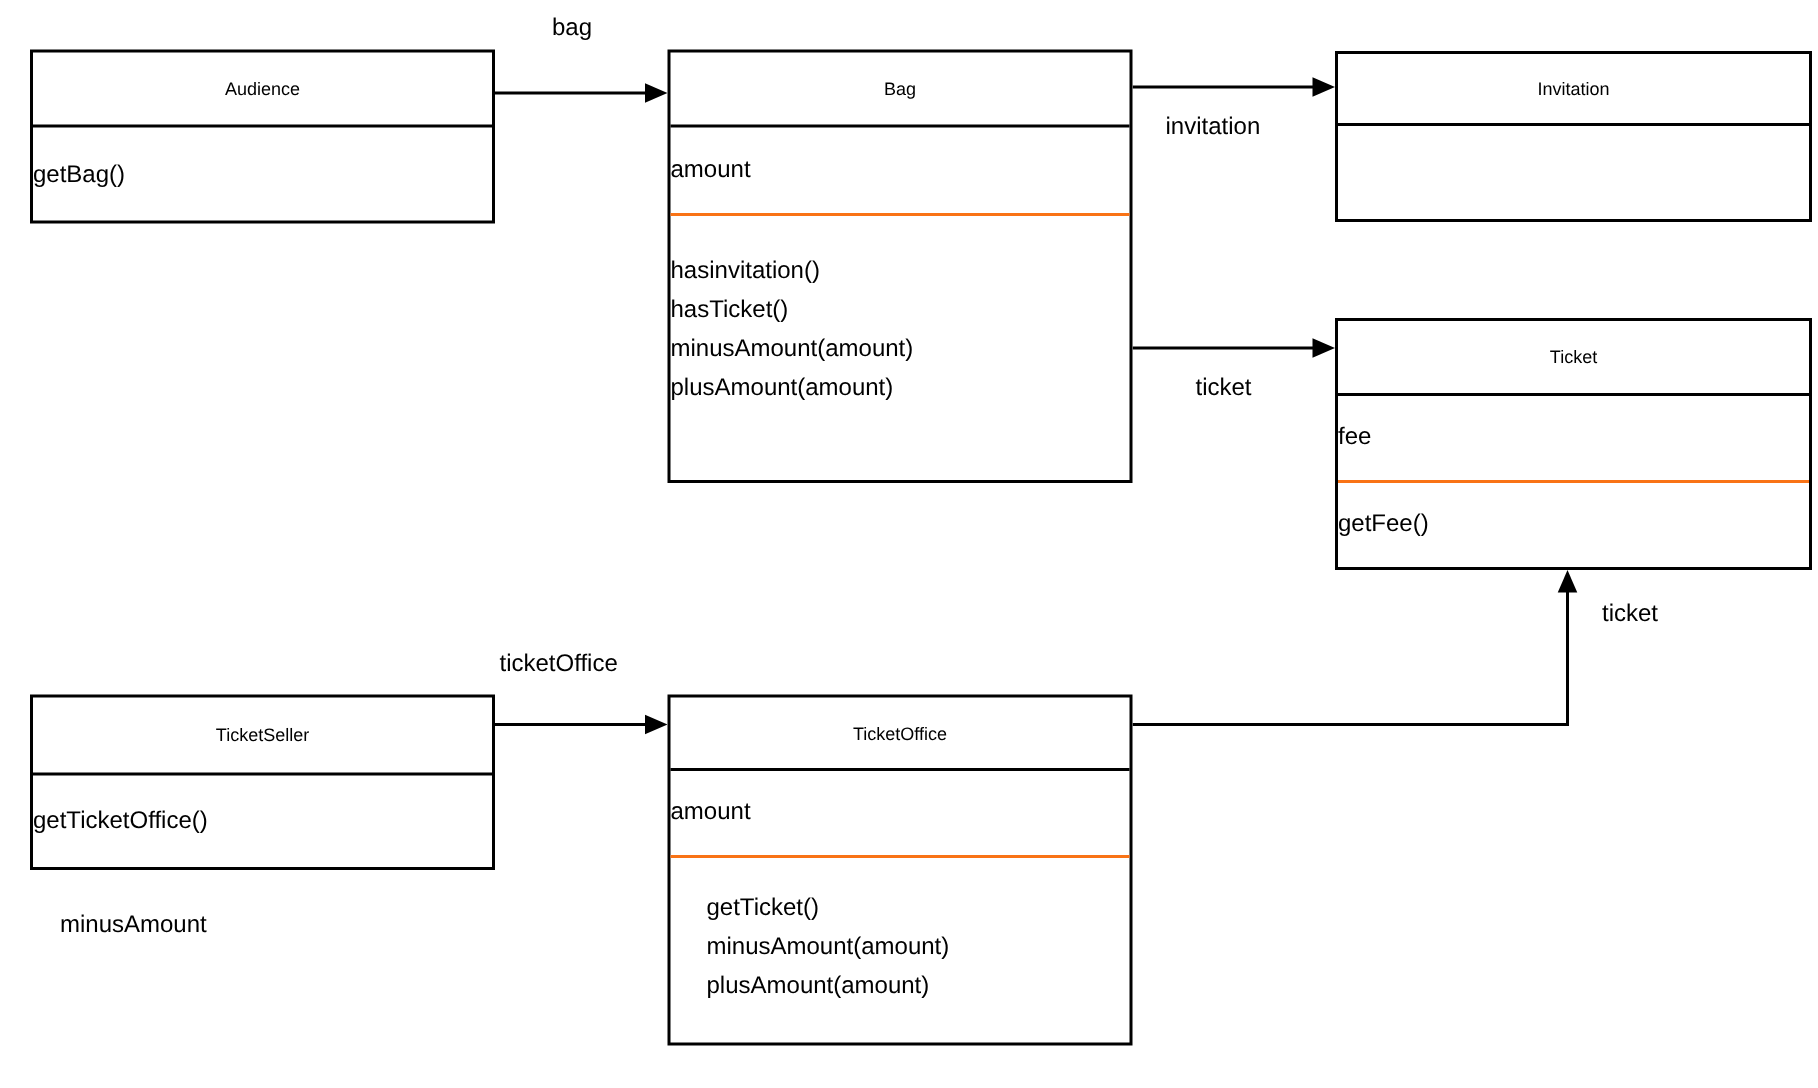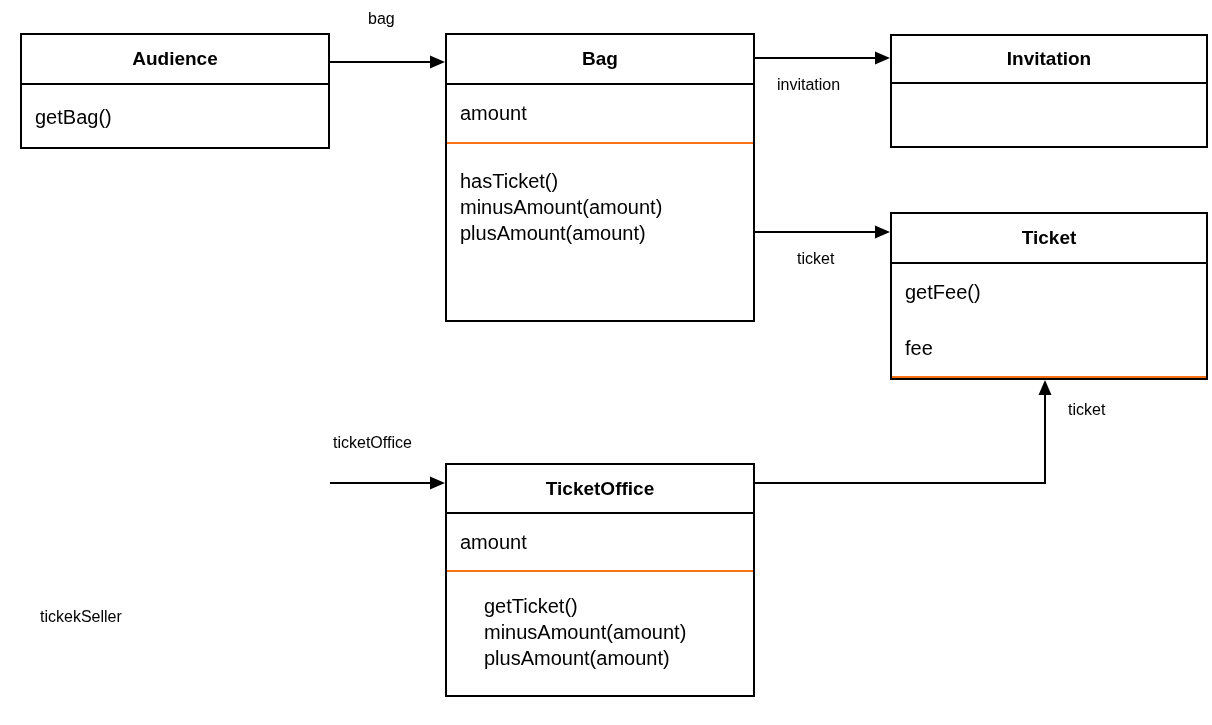--- a/index.html
+++ b/index.html
@@ -21,32 +21,31 @@
     left: 0; top: 0;
     width: 1212px; height: 725px;
   }
   .uml-class {
     position: absolute;
     background: #ffffff;
     border: 2px solid #000000;
     box-sizing: border-box;
   }
   .uml-title {
-    font-weight: bold;
-    font-size: 19px;
+    font-weight: normal;
+    font-size: 12px;
     display: flex;
     align-items: center;
     justify-content: center;
     border-bottom: 2px solid #000000;
     box-sizing: border-box;
   }
   .uml-section {
-    font-size: 20px;
+    font-size: 16px;
     box-sizing: border-box;
-    padding-left: 13px;
   }
   .uml-section.single {
     display: flex;
     align-items: center;
   }
   .uml-section.attr {
     display: flex;
     align-items: center;
     border-bottom: 2px solid #f97316;
   }
@@ -132,54 +131,61 @@
       <div class="line">getBag()</div>
     </div>
   </div>
 
   <div class="uml-class box-bag">
     <div class="uml-title">Bag</div>
     <div class="uml-section attr">
       <div class="line">amount</div>
     </div>
     <div class="uml-section methods">
+      <div class="line">hasinvitation()</div>
       <div class="line">hasTicket()</div>
       <div class="line">minusAmount(amount)</div>
       <div class="line">plusAmount(amount)</div>
     </div>
   </div>
 
   <div class="uml-class box-invitation">
     <div class="uml-title">Invitation</div>
   </div>
 
   <div class="uml-class box-ticket">
     <div class="uml-title">Ticket</div>
+    <div class="uml-section attr">
+      <div class="line">fee</div>
+    </div>
     <div class="uml-section single">
       <div class="line">getFee()</div>
     </div>
-    <div class="uml-section attr">
-      <div class="line">fee</div>
+  </div>
+
+  <div class="uml-class box-ticketseller">
+    <div class="uml-title">TicketSeller</div>
+    <div class="uml-section single">
+      <div class="line">getTicketOffice()</div>
     </div>
   </div>
-
 
   <div class="uml-class box-ticketoffice">
     <div class="uml-title">TicketOffice</div>
     <div class="uml-section attr">
       <div class="line">amount</div>
     </div>
     <div class="uml-section methods">
       <div class="line">getTicket()</div>
       <div class="line">minusAmount(amount)</div>
       <div class="line">plusAmount(amount)</div>
     </div>
   </div>
 
   <div class="edge-label label-bag">bag</div>
   <div class="edge-label label-invitation">invitation</div>
   <div class="edge-label label-ticket">ticket</div>
   <div class="edge-label label-ticketoffice">ticketOffice</div>
   <div class="edge-label label-tickets">ticket</div>
 
-  <div class="edge-label label-annotation">tickekSeller</div>
+  <div class="edge-label label-annotation">minusAmount</div>
 
 </div>
 
 </body></html>

